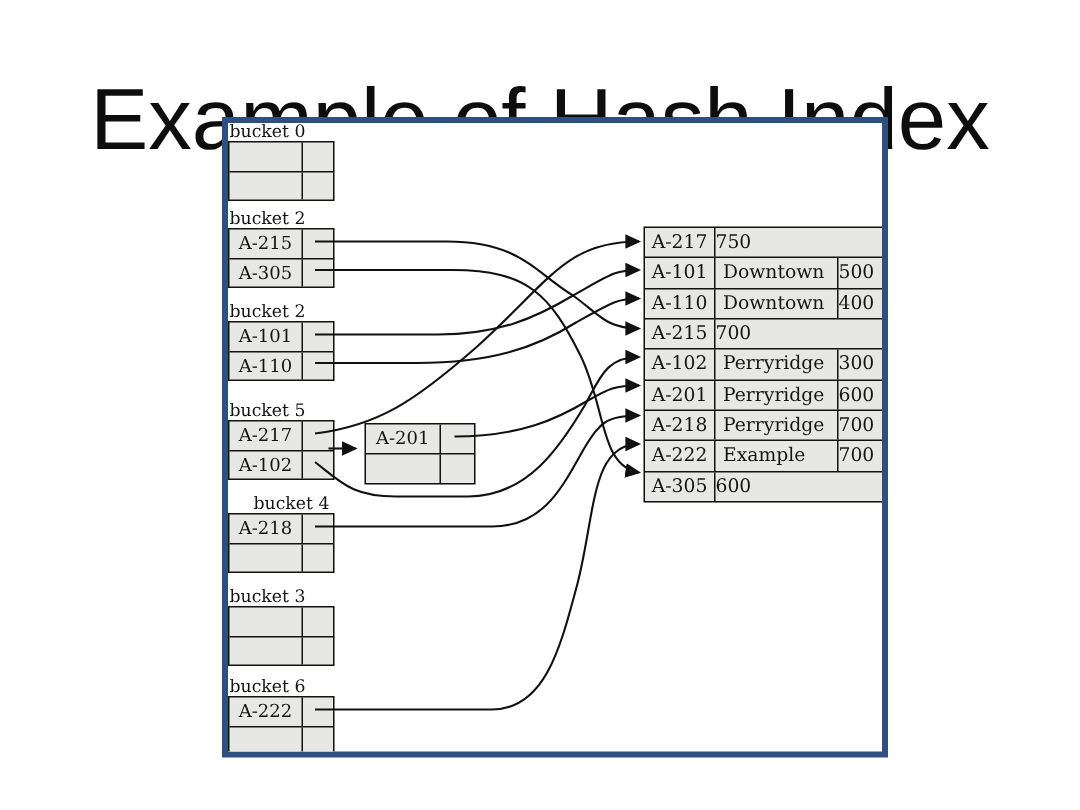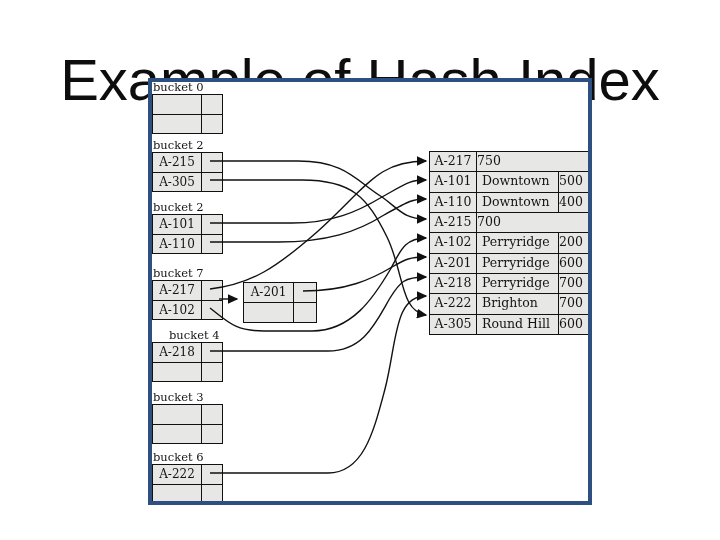--- a/index.html
+++ b/index.html
@@ -66,21 +66,21 @@
         <div class="bkt " style="left: 0px; top: 132px;">
           <div class="bktrow">
             <div class="bcell val">A-101</div>
             <div class="bcell ptr"></div>
           </div>
           <div class="bktrow">
             <div class="bcell val">A-110</div>
             <div class="bcell ptr"></div>
           </div>
         </div>
-        <div class="bucket-label" style="left: 1px; top: 184px;">bucket 7</div>
+        <div class="bucket-label" style="left: 1px; top: 184px;">bucket 5</div>
         <div class="bkt " style="left: 0px; top: 198px;">
           <div class="bktrow">
             <div class="bcell val">A-217</div>
             <div class="bcell ptr"></div>
           </div>
           <div class="bktrow">
             <div class="bcell val">A-102</div>
             <div class="bcell ptr"></div>
           </div>
         </div>
@@ -142,40 +142,39 @@
             <div class="tcell branch">Downtown</div>
             <div class="tcell bal">400</div>
           </div>
           <div class="trow">
             <div class="tcell acct">A-215</div>
             <div class="tcell bal">700</div>
           </div>
           <div class="trow">
             <div class="tcell acct">A-102</div>
             <div class="tcell branch">Perryridge</div>
-            <div class="tcell bal">200</div>
+            <div class="tcell bal">300</div>
           </div>
           <div class="trow">
             <div class="tcell acct">A-201</div>
             <div class="tcell branch">Perryridge</div>
             <div class="tcell bal">600</div>
           </div>
           <div class="trow">
             <div class="tcell acct">A-218</div>
             <div class="tcell branch">Perryridge</div>
             <div class="tcell bal">700</div>
           </div>
           <div class="trow">
             <div class="tcell acct">A-222</div>
-            <div class="tcell branch">Brighton</div>
+            <div class="tcell branch">Example</div>
             <div class="tcell bal">700</div>
           </div>
           <div class="trow">
             <div class="tcell acct">A-305</div>
-            <div class="tcell branch">Round Hill</div>
             <div class="tcell bal">600</div>
           </div>
         </div>
         <svg class="arrows" viewBox="0 0 436 419">
           <defs>
             <marker id="ah" markerWidth="8" markerHeight="7" refX="6.5" refY="3.5" orient="auto">
               <path d="M0,0 L7.5,3.5 L0,7 Z" fill="#111111"></path>
             </marker>
           </defs>
           <path d="M58,79 H146 C195,79 205,100 230,115 C248,128 252,137 274,137" fill="none" stroke="#111111" stroke-width="1.4" marker-end="url(#ah)"></path>

